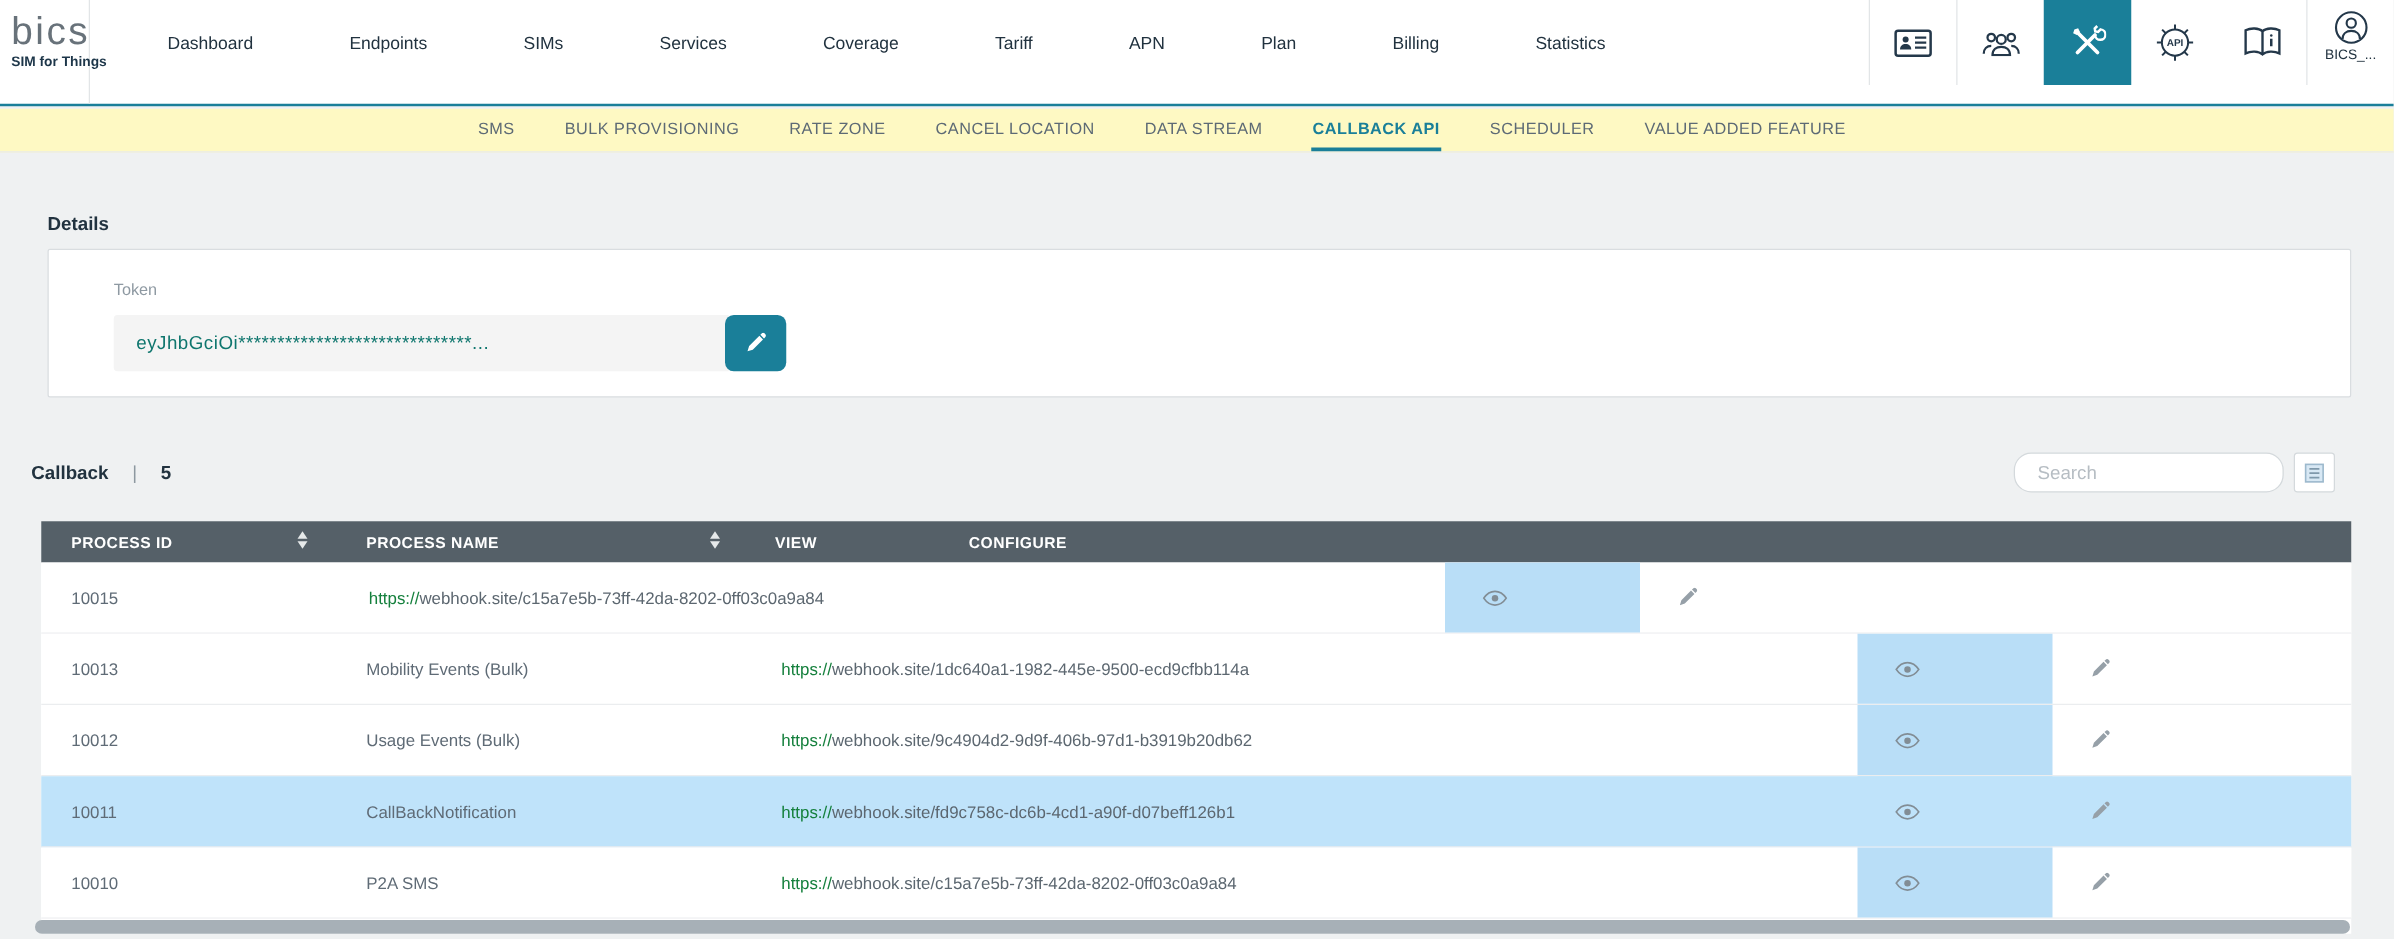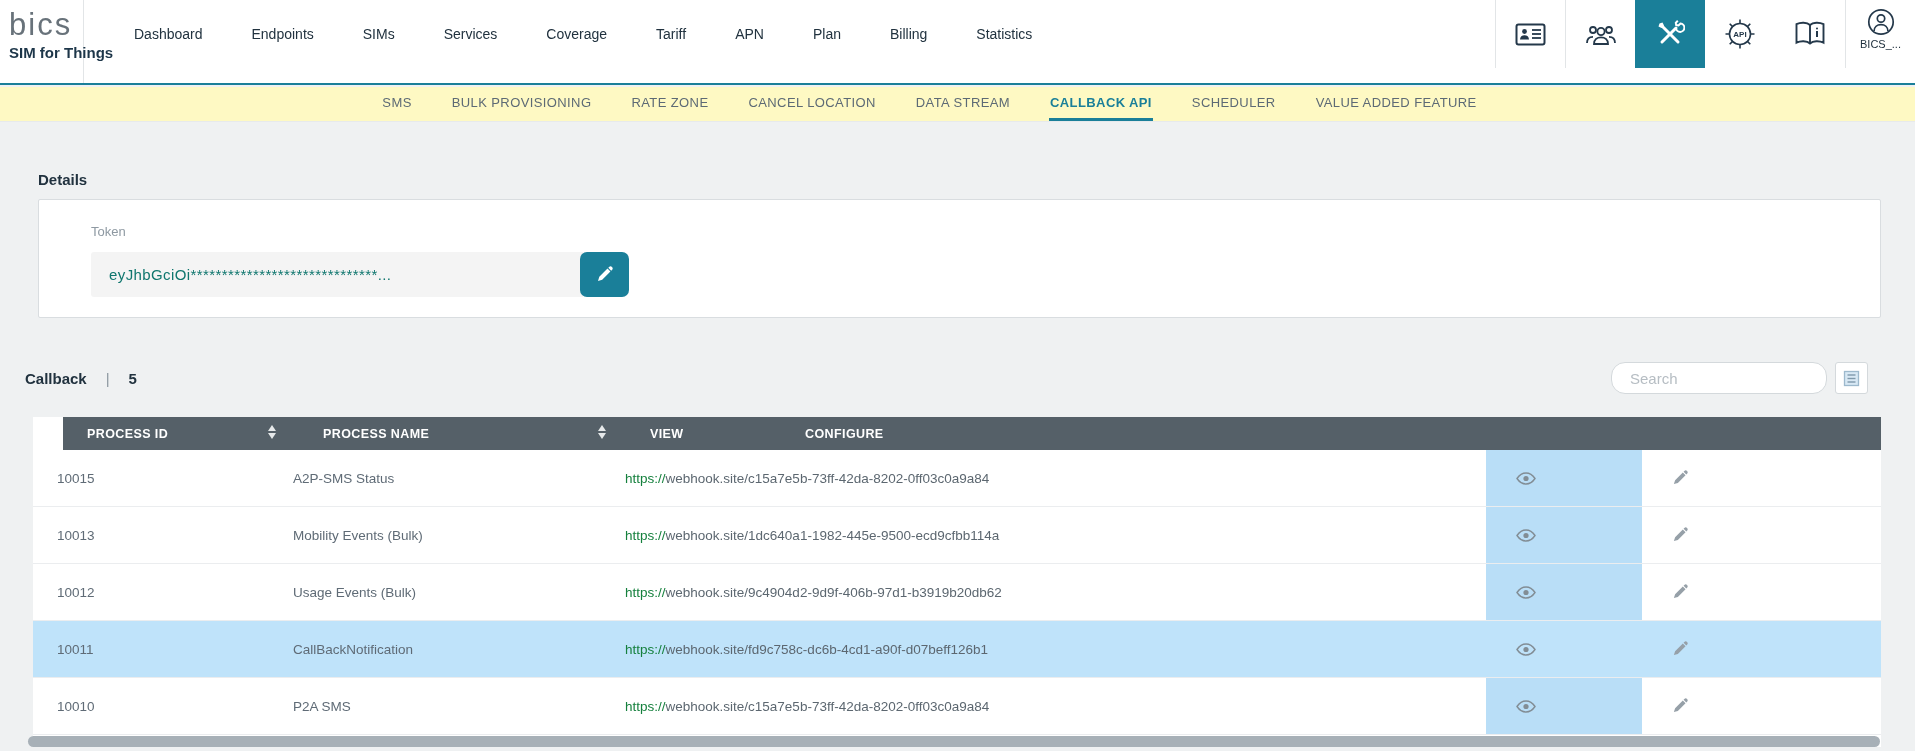--- a/index.html
+++ b/index.html
@@ -2,26 +2,26 @@
 <html><head>
 <meta charset="utf-8">
 <style>
   * { margin:0; padding:0; box-sizing:border-box; }
   html,body { width:1915px; height:751px; overflow:hidden; }
   body { background:#eff1f2; font-family:"Liberation Sans", sans-serif; position:relative; }
 
   
   .header { position:absolute; top:0; left:0; width:1915px; height:85px;
             background:#ffffff; border-bottom:2px solid #1a7f99; }
-  .logo-block { position:absolute; left:0; top:0; width:84px; height:83px;
+  .logo-block { position:absolute; left:0; top:0; width:72px; height:83px;
                 border-right:1px solid #e2e5e7; padding:8px 6px 0 9px; }
   .logo-text { font-size:31px; color:#68727a; letter-spacing:2px; line-height:34px; font-weight:400; }
-  .logo-tag  { font-size:15px; color:#1d3649; font-weight:700; margin-top:2px; white-space:nowrap; }
-
-  .nav { position:absolute; left:134px; top:0; height:83px; display:flex; gap:49px; align-items:center; }
+  .logo-tag  { font-size:11px; color:#1d3649; font-weight:700; margin-top:2px; white-space:nowrap; }
+
+  .nav { position:absolute; left:134px; top:0; height:83px; display:flex; gap:77px; align-items:center; }
   .nav-item { font-size:14px; color:#21323f; cursor:pointer; white-space:nowrap; position:relative; top:-8px; }
 
   .icon-cluster { position:absolute; right:0; top:0; height:68px; display:flex; }
   .icon-cell { width:70px; height:68px; display:flex; align-items:center; justify-content:center; cursor:pointer; }
   .icon-cell.b-left { border-left:1px solid #e2e5e7; }
   .icon-cell.active { background:#1a7f99; }
   .icon-cell.profile { flex-direction:column; justify-content:flex-start; padding-top:8px; }
   .profile-label { font-size:11px; color:#21323f; margin-top:2px; }
 
   
@@ -54,21 +54,21 @@
   .cb-right { margin-left:auto; display:flex; align-items:center; }
   .search-input { width:216px; height:32px; border:1px solid #d4d9dc; border-radius:14px;
                   font-size:15px; color:#5f6b76; padding-left:18px; outline:none; background:#fff; }
   .search-input::placeholder { color:#b6bdc3; }
   .list-btn { width:33px; height:32px; background:#fff; border:1px solid #d4d9dc; border-radius:3px;
               margin-left:8px; display:flex; align-items:center; justify-content:center; cursor:pointer; }
 
   
   .table { position:absolute; left:33px; top:417px; width:1848px; background:#fff; }
   .thead { height:33px; background:#556068; display:flex; align-items:center;
-           color:#ffffff; font-size:12.5px; font-weight:700; letter-spacing:.4px;margin-left:30px; }
+           color:#ffffff; font-size:12.5px; font-weight:700; letter-spacing:.4px; }
   .th { position:relative; height:33px; display:flex; align-items:center; cursor:pointer; }
   .c1 { width:237px; padding-left:24px; }
   .c2 { width:330px; padding-left:23px; }
   .c3 { width:886px; padding-left:25px; }
   .c4 { width:156px; padding-left:20px; }
   .c5 { width:239px; padding-left:19px; }
   .sort { position:absolute; top:8px; display:flex; flex-direction:column; gap:2px; }
   .th.c1 .sort { left:205px; } .th.c2 .sort { left:298px; } .th.c3 .sort { left:440px; }
   .sort .up { width:0;height:0;border-left:4px solid transparent;border-right:4px solid transparent;border-bottom:6px solid #e6e9ea; }
   .sort .dn { width:0;height:0;border-left:4px solid transparent;border-right:4px solid transparent;border-top:6px solid #e6e9ea; }
@@ -230,21 +230,20 @@
     <div class="th c4">
       <span>VIEW</span>
     </div>
     <div class="th c5">
       <span>CONFIGURE</span>
     </div>
   </div>
 
   <div class="row">
     <div class="cell c1">10015</div>
-    <div class="cell c2">A2P-SMS Status</div>
     <div class="cell c3">
       <span class="uri-scheme">https://</span>
         <span class="uri-rest">webhook.site/c15a7e5b-73ff-42da-8202-0ff03c0a9a84</span>
     </div>
     <div class="view-cell-box">
       <span class="eye-wrap">
         <svg width="20" height="13" viewBox="0 0 20 13">
           <path d="M1 6.5 C4 2 8 1 10 1 s6 1 9 5.5 C16 11 12 12 10 12 S4 11 1 6.5z" fill="none" stroke="#828d95" stroke-width="1.4"></path>
           <circle cx="10" cy="6.5" r="2.6" fill="#828d95"></circle>
         </svg>

